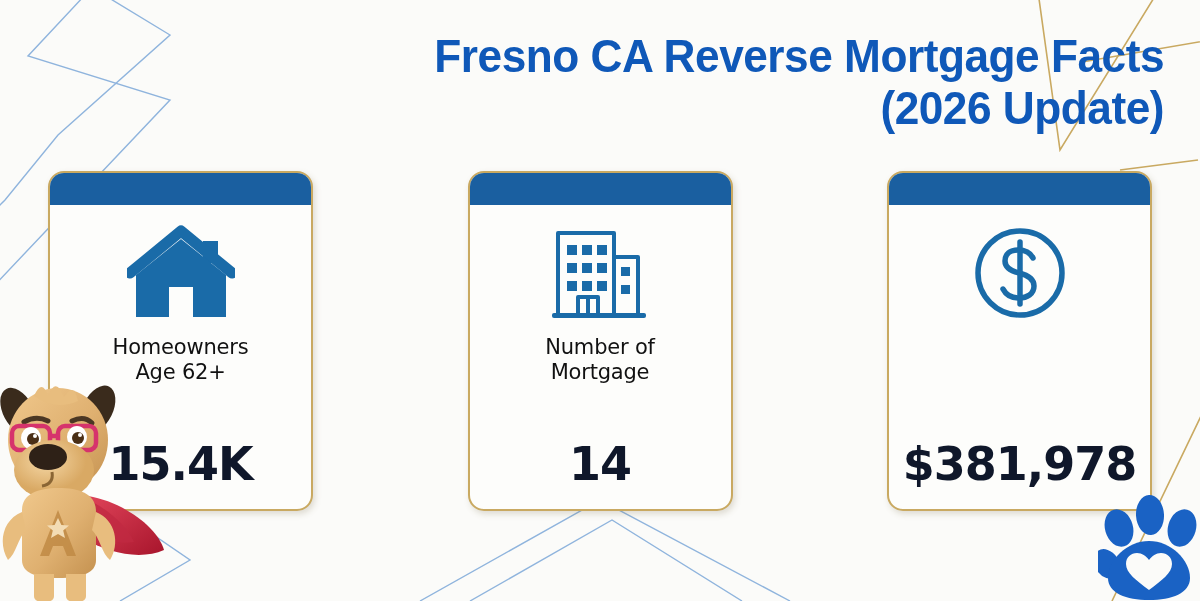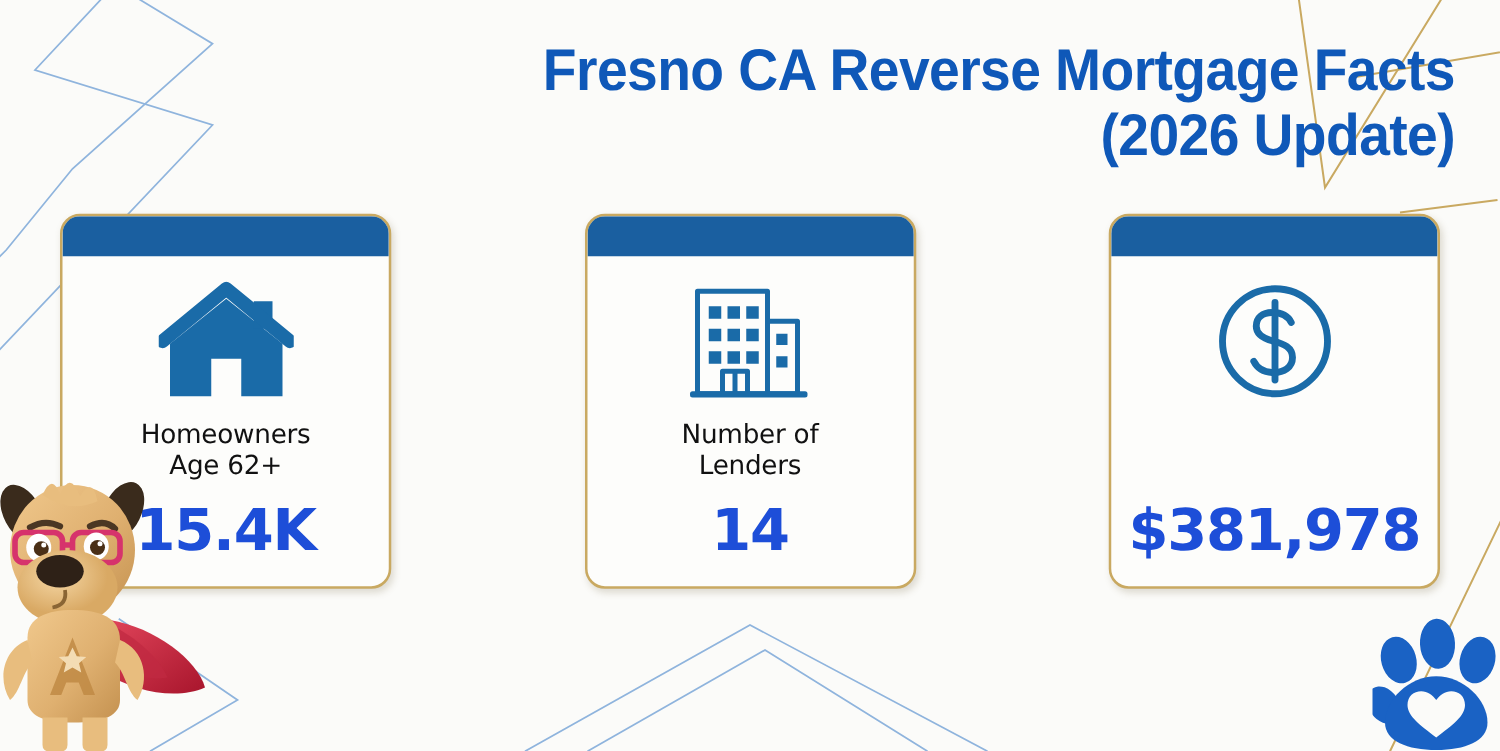--- a/index.html
+++ b/index.html
@@ -33,21 +33,21 @@
   .cards {
     position:absolute;
     top:171px; left:48px;
     width:1104px; height:348px;
     display:flex;
     justify-content:space-between;
     z-index:2;
   }
   .card {
     width:265px;
-    height:300px;
+    height:340px;
     border:2px solid #c9a961;
     border-radius:16px;
     background:#fdfdfb;
     box-shadow:2px 3px 6px rgba(120,105,70,0.22);
     overflow:hidden;
     display:flex;
     flex-direction:column;
     align-items:center;
   }
   .card-header {
@@ -80,21 +80,21 @@
     text-align:center;
     white-space:pre-line;
     letter-spacing:-0.2px;
   }
   .card-value {
     margin-top:auto;
     font-family:"DejaVu Sans","Liberation Sans",sans-serif;
     font-weight:bold;
     font-size:46px;
     line-height:50px;
-    color:#1d4ed8;
+    color:#0f172a;
     text-align:center;
     letter-spacing:-1px;
     padding-bottom:6px;
   }
 
   
   #mascot { position:absolute; left:-8px; top:378px; z-index:5; }
 
   
   #paw { position:absolute; left:1098px; top:494px; z-index:4; }
@@ -165,21 +165,21 @@
             <rect x="75" y="62" width="9" height="9"></rect>
           </g>
           <g stroke="#1a6ba8" stroke-width="4" fill="none" stroke-linejoin="round">
             <path d="M32 92 V74 H52 V92"></path>
             <path d="M42 74 V92"></path>
           </g>
           <rect x="6" y="90" width="94" height="5" rx="2" fill="#1a6ba8"></rect>
         </svg>
       </div>
       <div class="card-label">Number of
-Lenders</div>
+Mortgage</div>
       <div class="card-value">14</div>
     </div>
   </div>
 
   <div class="card">
     <div class="card-header"></div>
     <div class="card-body">
       <div class="card-icon">
         <svg width="100" height="100" viewBox="0 0 100 100" xmlns="http://www.w3.org/2000/svg">
           <circle cx="50" cy="50" r="42" fill="none" stroke="#1a6ba8" stroke-width="5.5"></circle>

